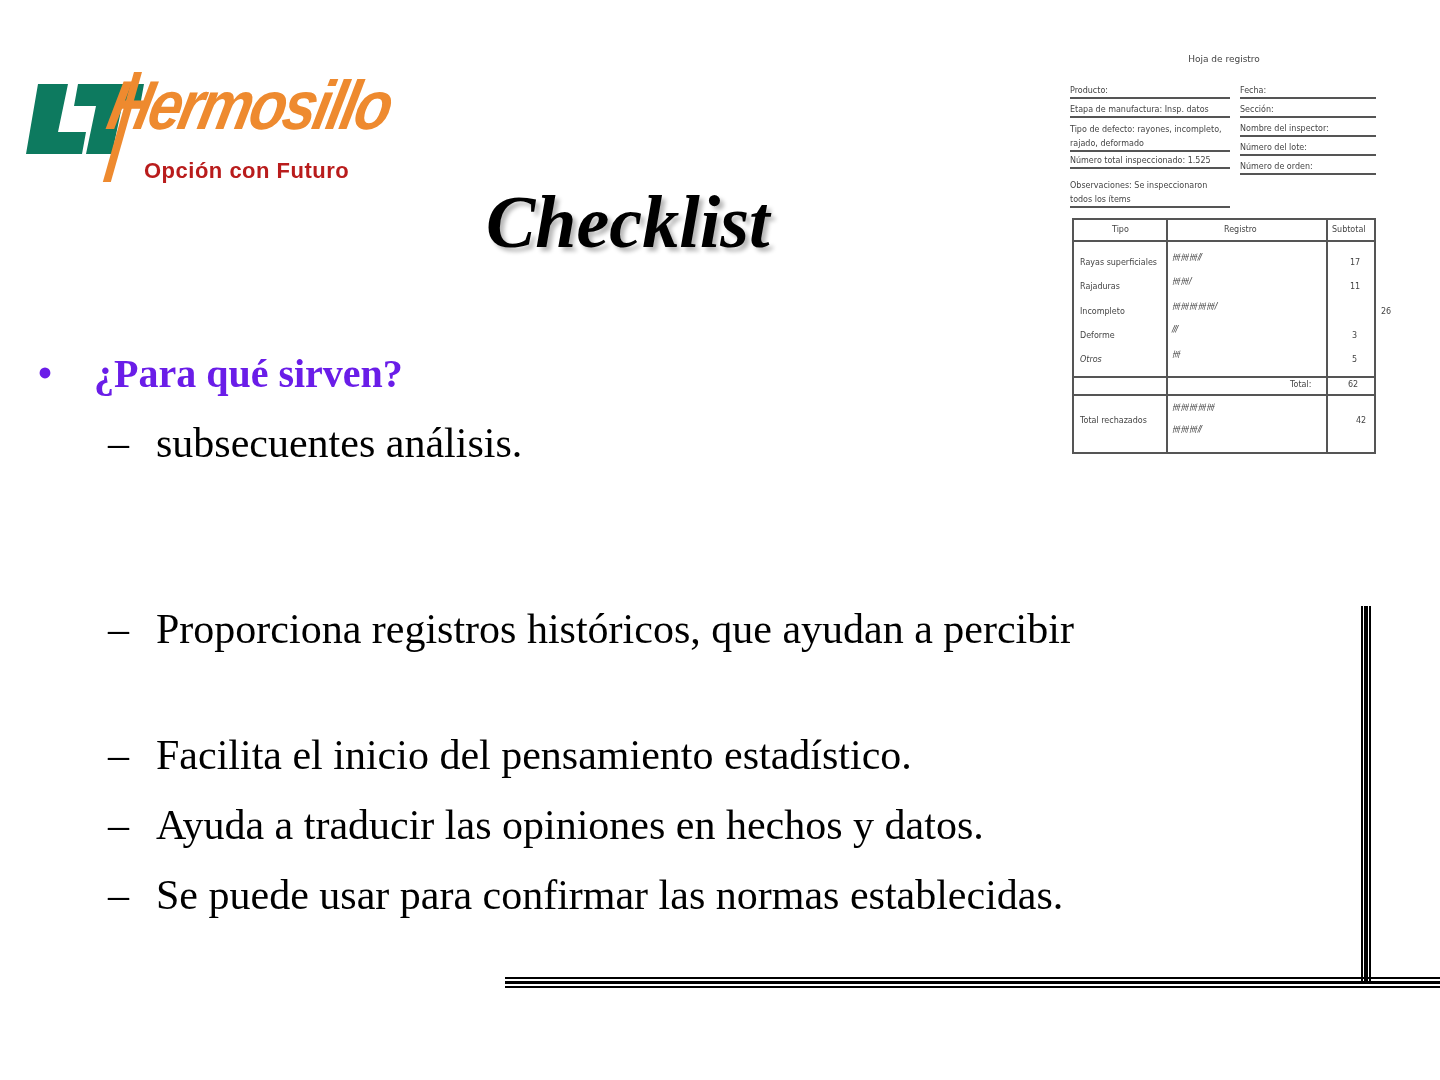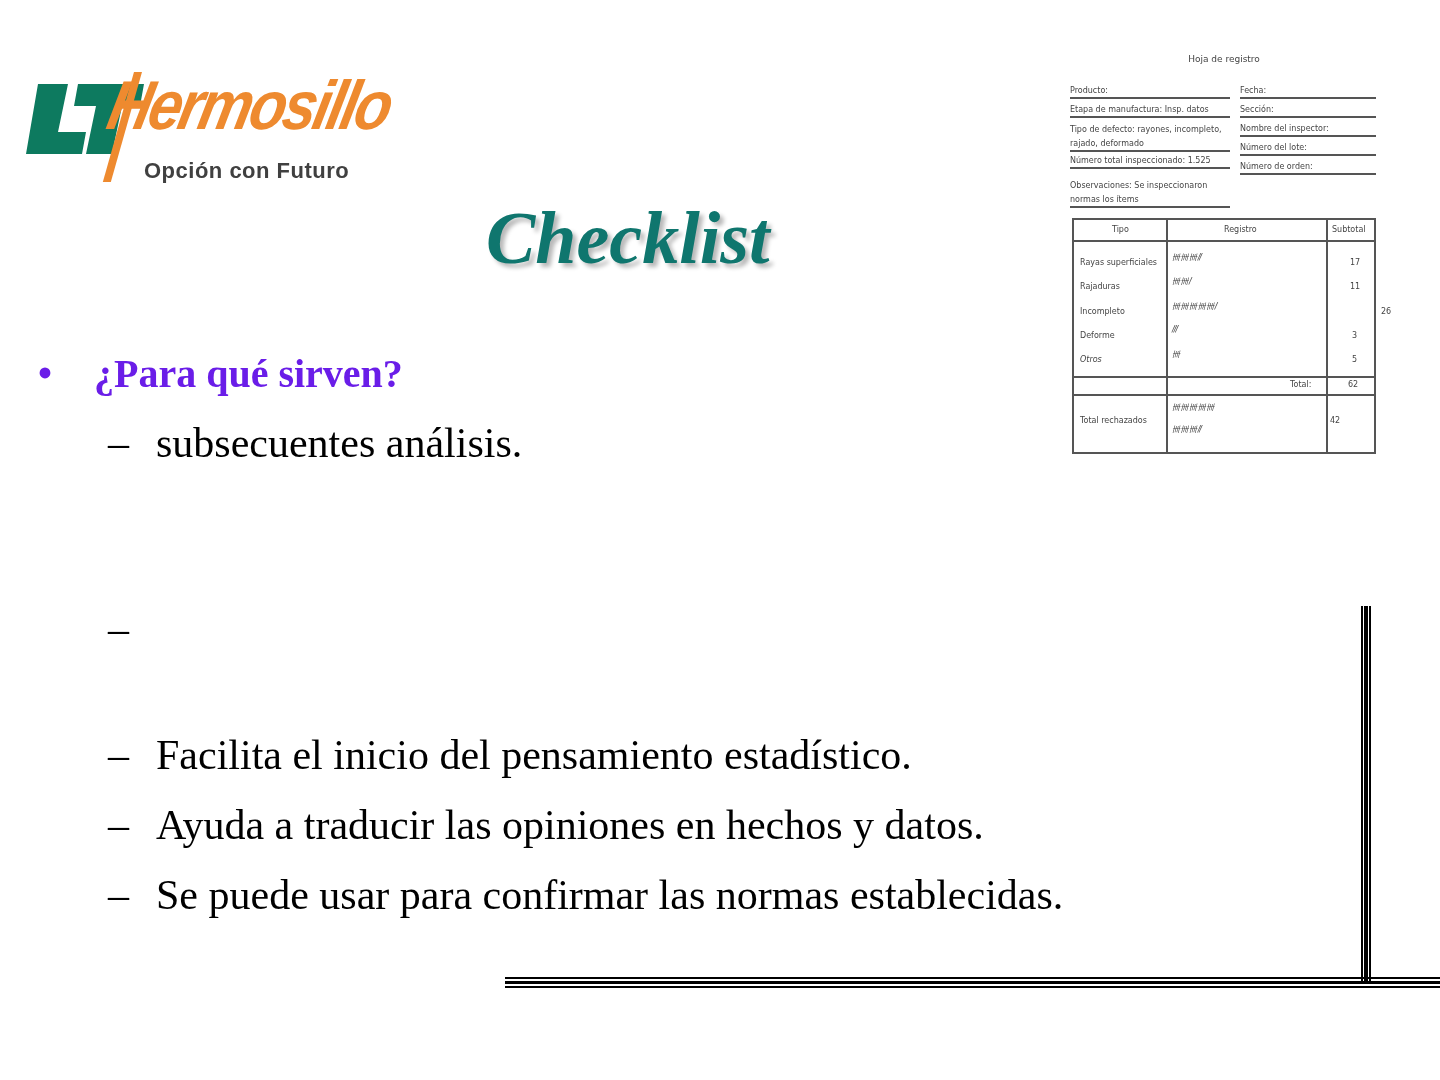--- a/index.html
+++ b/index.html
@@ -13,29 +13,28 @@
     .logo svg { position: absolute; left: 0; top: 0; }
     .logo .brand-word {
       position: absolute; left: 96px; top: 4px;
       font-family: "Liberation Sans", sans-serif; font-style: italic; font-weight: bold;
       color: #ee8a2f; font-size: 60px; letter-spacing: -3px;
       transform: skewX(-12deg) scaleY(1.15); transform-origin: left top;
     }
     .logo .tagline {
       position: absolute; left: 122px; top: 96px;
       font-family: "Liberation Sans", sans-serif; font-weight: bold;
-      color: #404040; font-size: 22px; letter-spacing: 0.5px; text-align: right;
+      color: #b91c1c; font-size: 22px; letter-spacing: 0.5px; text-align: right;
     }
     
     .title {
       position: absolute; left: 486px; top: 180px;
       font-family: "Liberation Serif", serif; font-style: italic; font-weight: bold;
-      font-size: 74px; color: #0f766e;
+      font-size: 74px; color: #000000;
       text-shadow: 4px 4px 4px rgba(0,0,0,0.28);
-      margin-top: 16px;
     }
     .bullet-main {
       position: absolute; left: 38px; top: 350px;
       font-size: 40px; font-weight: bold; color: #6a1de8; white-space: nowrap;
     }
     .bullet-main .dot { display: inline-block; width: 56px; color: #6a1de8; }
     .sub {
       position: absolute; left: 108px; font-size: 42px; line-height: 58px;
       color: #000; white-space: nowrap;
     }
@@ -81,20 +80,21 @@
 <div class="bullet-main">
   <span class="dot">•</span><span>¿Para qué sirven?</span>
 </div>
 
 <div class="sub" style="top:414px;">
   <span class="dash">–</span>
   <span class="text">subsecuentes análisis.</span>
 </div>
 <div class="sub" style="top:600px;">
   <span class="dash">–</span>
+  <span class="text">Proporciona registros históricos, que ayudan a percibir</span>
 </div>
 <div class="sub" style="top:726px;">
   <span class="dash">–</span>
   <span class="text">Facilita el inicio del pensamiento estadístico.</span>
 </div>
 <div class="sub" style="top:796px;">
   <span class="dash">–</span>
   <span class="text">Ayuda a traducir las opiniones en hechos y datos.</span>
 </div>
 <div class="sub" style="top:866px;">
@@ -104,21 +104,21 @@
 
 <div class="sheet">
   <div class="sheet-title">Hoja de registro</div>
 
   <div class="field" style="left:4px; top:34px; width:160px;">Producto:</div>
   <div class="field" style="left:4px; top:53px; width:160px;">Etapa de manufactura: Insp. datos</div>
   <div style="position:absolute; left:4px; top:73px; width:160px; line-height:10px;">Tipo de defecto: rayones, incompleto,</div>
   <div class="field" style="left:4px; top:87px; width:160px;">rajado, deformado</div>
   <div class="field" style="left:4px; top:104px; width:160px;">Número total inspeccionado: 1.525</div>
   <div style="position:absolute; left:4px; top:129px; width:160px; line-height:10px;">Observaciones: Se inspeccionaron</div>
-  <div class="field" style="left:4px; top:143px; width:160px;">normas los ítems</div>
+  <div class="field" style="left:4px; top:143px; width:160px;">todos los ítems</div>
 
   <div class="field" style="left:174px; top:34px; width:136px;">Fecha:</div>
   <div class="field" style="left:174px; top:53px; width:136px;">Sección:</div>
   <div class="field" style="left:174px; top:72px; width:136px;">Nombre del inspector:</div>
   <div class="field" style="left:174px; top:91px; width:136px;">Número del lote:</div>
   <div class="field" style="left:174px; top:110px; width:136px;">Número de orden:</div>
 
   <div class="tbl">
     <div class="vline" style="left:92px;"></div>
     <div class="vline" style="left:252px;"></div>
@@ -149,21 +149,21 @@
     <div class="cell" style="left:6px; top:135px;font-style:italic;">Otros</div>
     <div class="cell tally" style="left:98px; top:129px;">卌</div>
     <div class="cell" style="left:278px; top:135px;">5</div>
 
     <div class="cell" style="left:216px; top:160px;">Total:</div>
     <div class="cell" style="left:274px; top:160px;text-align:center;">62</div>
 
     <div class="cell" style="left:6px; top:196px;">Total rechazados</div>
     <div class="cell tally" style="left:98px; top:182px;">卌 卌 卌 卌 卌</div>
     <div class="cell tally" style="left:98px; top:204px;">卌 卌 卌 //</div>
-    <div class="cell" style="left:256px; top:196px;">42</div>
+    <div class="cell" style="left:282px; top:196px;">42</div>
   </div>
 </div>
 
 <svg class="vdeco" viewBox="0 0 12 378" preserveAspectRatio="none">
   <rect x="1" y="0" width="2" height="378" fill="#000"></rect>
   <rect x="4" y="0" width="4" height="378" fill="#000"></rect>
   <rect x="9" y="0" width="2" height="378" fill="#000"></rect>
 </svg>
 <svg class="hdeco" viewBox="0 0 935 12" preserveAspectRatio="none">
   <rect x="0" y="1" width="935" height="2" fill="#000"></rect>

